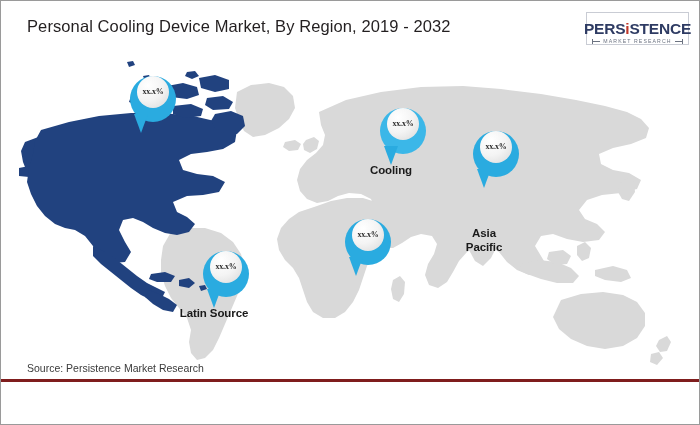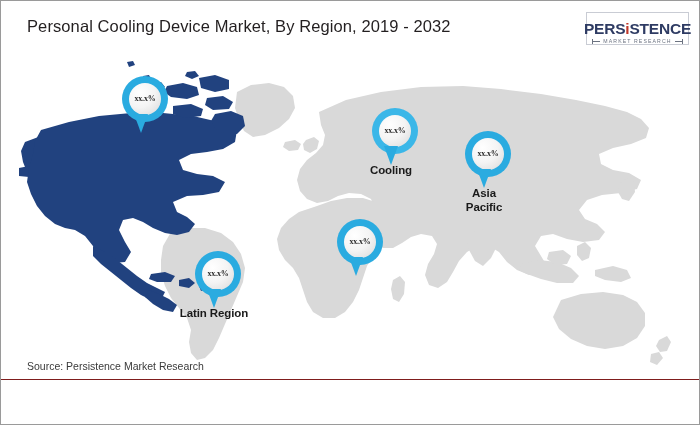--- a/index.html
+++ b/index.html
@@ -108,26 +108,25 @@
     position: absolute;
     width: 46px;
   }
   .pin-graphic {
     position: relative;
     width: 46px;
     height: 56px;
   }
   .pin-head {
     position: absolute;
-    left: 4px; top: 0;
+    left: 12px; top: 0;
     width: 46px;
     height: 46px;
     border-radius: 50%;
     display: flex;
-    align-items: center;
     justify-content: center;
   }
   .pin-inner {
     width: 32px;
     height: 32px;
     border-radius: 50%;
     background: radial-gradient(circle at 34% 30%, #ffffff 0%, #f4f4f4 48%, #d8d8d8 100%);
     display: flex;
     align-items: center;
     justify-content: center;
@@ -182,21 +181,21 @@
   #pin-mea           { left: 332px; top: 163px; }
   #pin-mea .pin-head { background: #2aabe0; }
 
   
   #footer {
     position: absolute;
     left: 0;
     bottom: 0;
     width: 700px;
     height: 45px;
-    border-top: 1px solid #7f1d1d;
+    border-top: 3px solid #7f1d1d;
   }
   #source-note {
     position: absolute;
     left: 26px;
     top: -20px;
     font-size: 10.5px;
     font-weight: 400;
     color: #3a3a3a;
     white-space: nowrap;
   }
@@ -296,21 +295,21 @@
 
     <div class="pin" id="pin-latin-america">
       <div class="pin-graphic">
         <div class="pin-head">
           <div class="pin-inner">
             <span class="pin-value">xx.x%</span>
           </div>
         </div>
         <div class="pin-tail"></div>
       </div>
-      <div class="pin-label">Latin Region</div>
+      <div class="pin-label">Latin Source</div>
     </div>
 
     <div class="pin" id="pin-europe">
       <div class="pin-graphic">
         <div class="pin-head">
           <div class="pin-inner">
             <span class="pin-value">xx.x%</span>
           </div>
         </div>
         <div class="pin-tail"></div>
@@ -320,21 +319,21 @@
 
     <div class="pin" id="pin-asia-pacific">
       <div class="pin-graphic">
         <div class="pin-head">
           <div class="pin-inner">
             <span class="pin-value">xx.x%</span>
           </div>
         </div>
         <div class="pin-tail"></div>
       </div>
-      <div class="pin-label" style="white-space:pre-line;">Asia
+      <div class="pin-label" style="white-space:pre-line;margin-top:40px;">Asia
 Pacific</div>
     </div>
 
     <div class="pin" id="pin-mea">
       <div class="pin-graphic">
         <div class="pin-head">
           <div class="pin-inner">
             <span class="pin-value">xx.x%</span>
           </div>
         </div>

